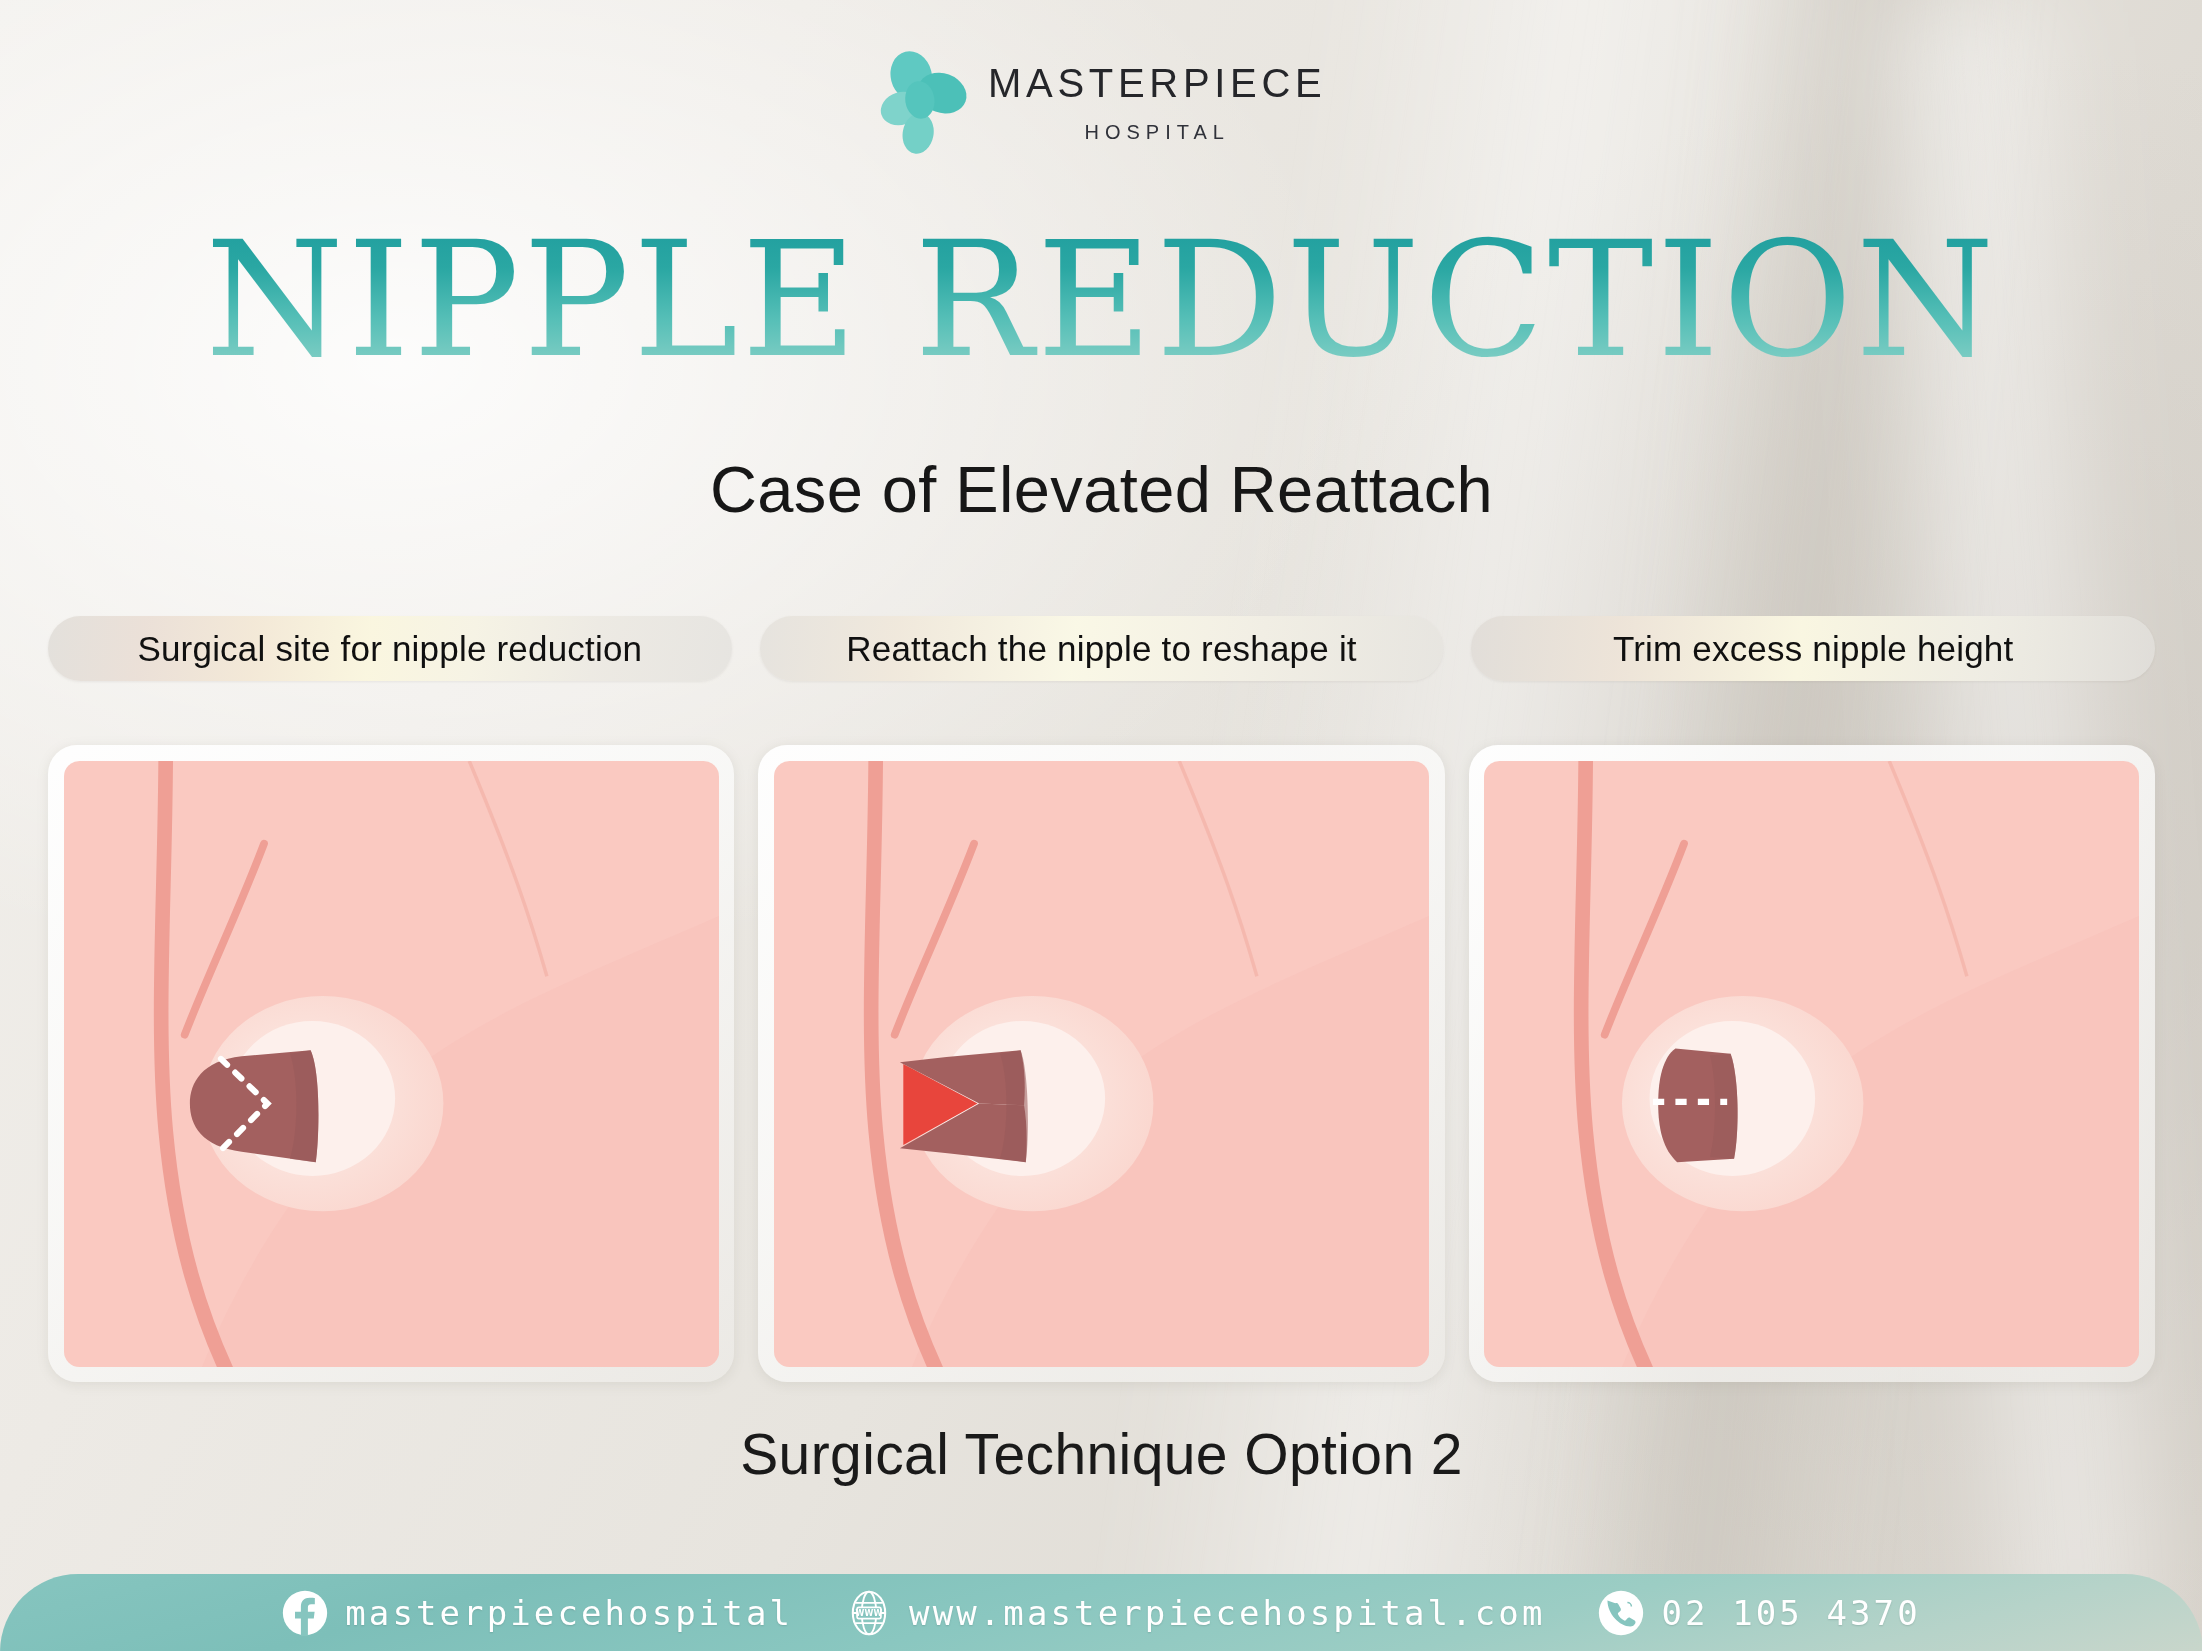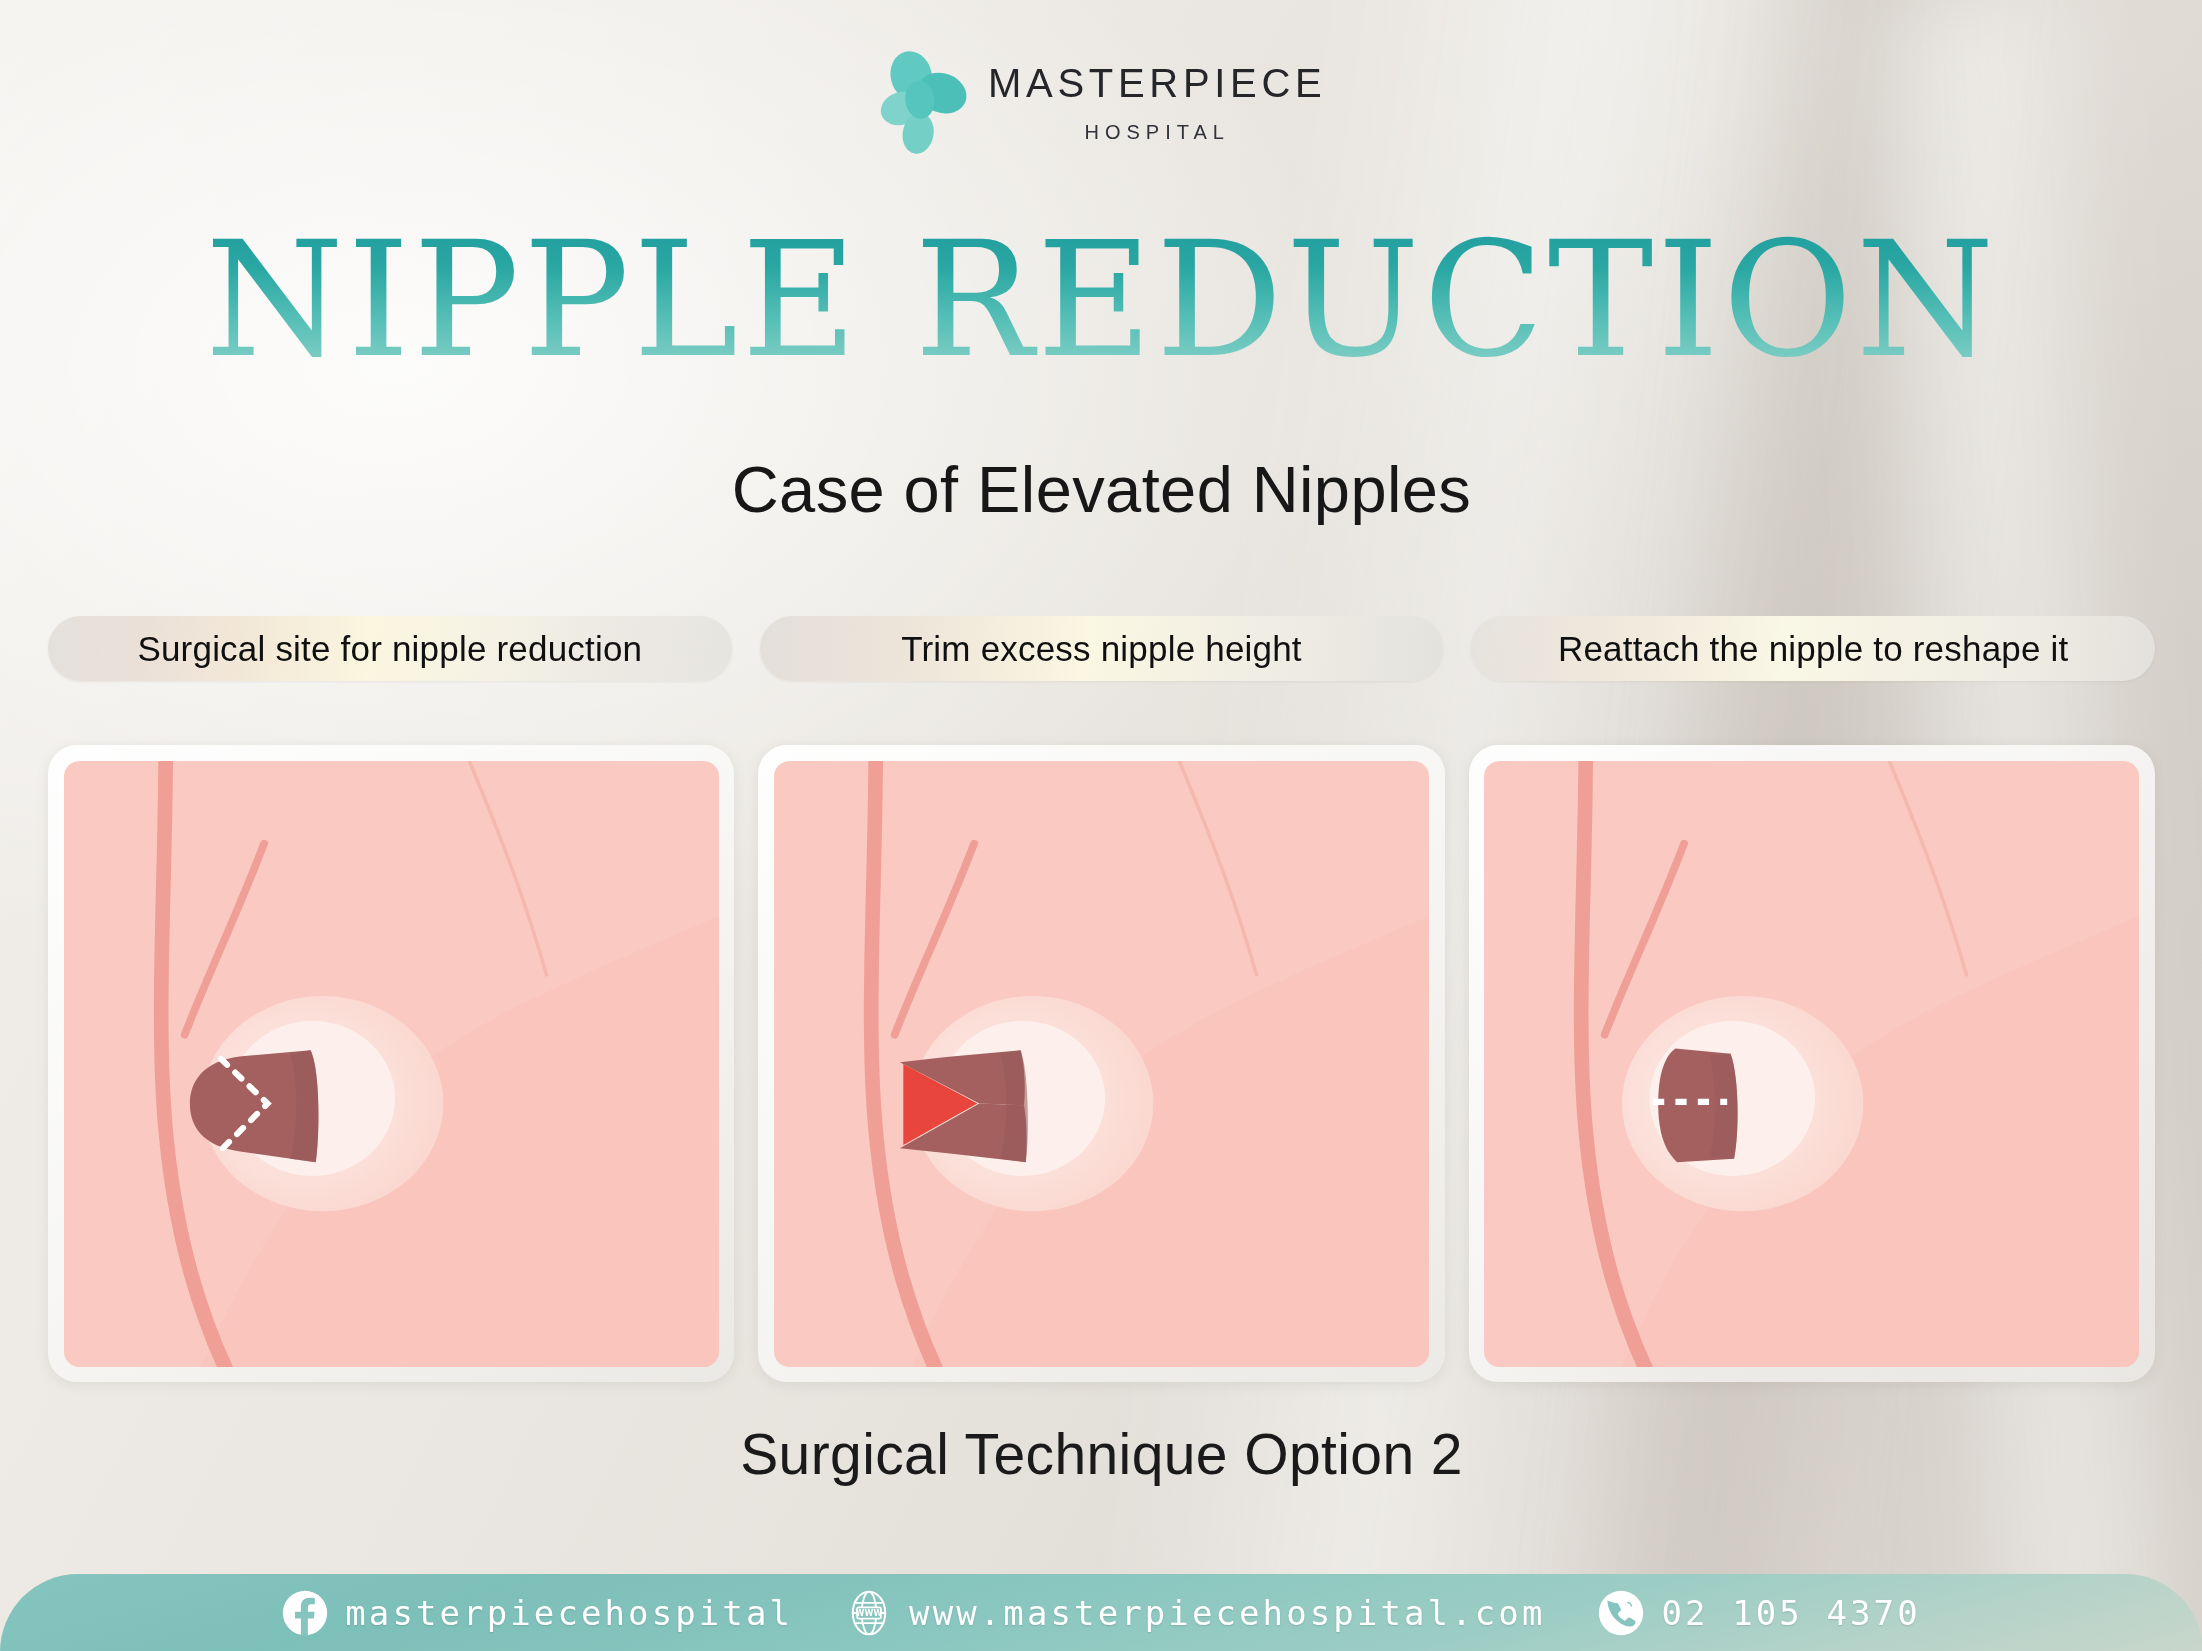--- a/index.html
+++ b/index.html
@@ -183,31 +183,31 @@
       <ellipse cx="50" cy="58" rx="17" ry="22" transform="rotate(-8 50 58)" fill="#55c5bd"></ellipse>
     </g>
   </svg>
   <div id="logo-text">
     <div id="logo-name">MASTERPIECE</div>
     <div id="logo-sub">HOSPITAL</div>
   </div>
 </div>
 
 <div id="headline">NIPPLE REDUCTION</div>
-<div id="subhead">Case of Elevated Nipples</div>
+<div id="subhead">Case of Elevated Reattach</div>
 
 <div id="caption-row">
   <div class="caption-pill p1">
     <span class="caption-text">Surgical site for nipple reduction</span>
   </div>
+  <div class="caption-pill p3">
+    <span class="caption-text">Reattach the nipple to reshape it</span>
+  </div>
   <div class="caption-pill p2">
     <span class="caption-text">Trim excess nipple height</span>
-  </div>
-  <div class="caption-pill p3">
-    <span class="caption-text">Reattach the nipple to reshape it</span>
   </div>
 </div>
 
 <div id="cards-row">
 
   <div class="card">
     <svg class="canvas" viewBox="0 0 760 704" preserveAspectRatio="none">
       <defs>
         <clipPath id="clip1">
             <rect x="0" y="0" width="760" height="704" rx="10"></rect>

